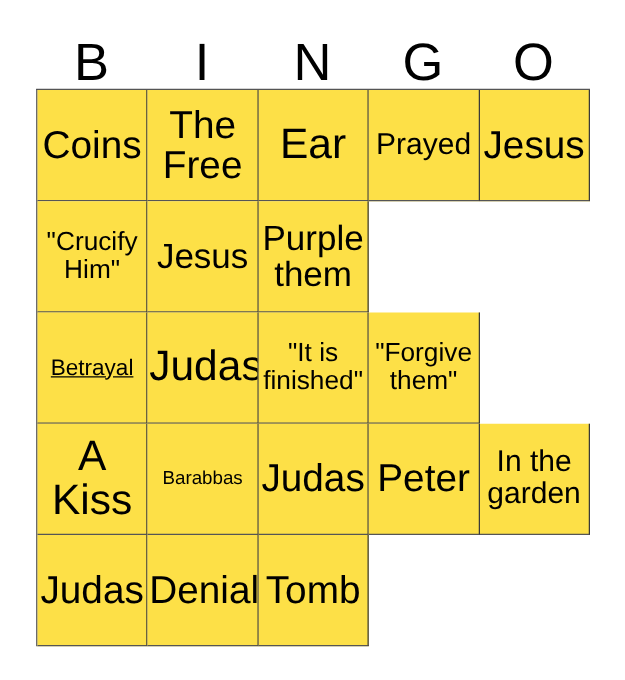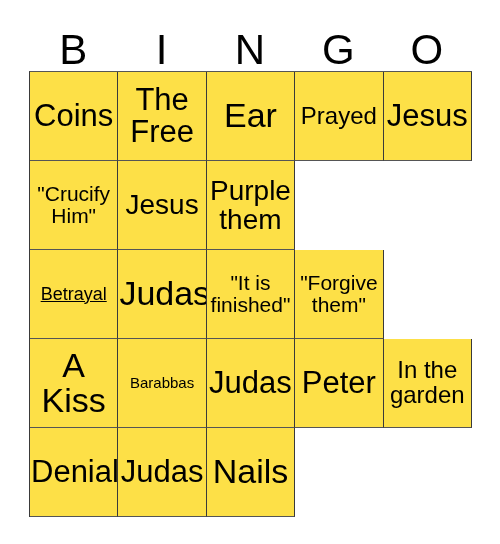--- a/index.html
+++ b/index.html
@@ -166,24 +166,24 @@
           <span class="cell-text fs-lg">Peter</span>
         </div>
       <div class="cell">
           <span class="cell-text fs-sm">In the
 garden</span>
         </div>
     </div>
 
     <div class="grid-row">
       <div class="cell">
+          <span class="cell-text fs-lg">Judas</span>
+        </div>
+      <div class="cell">
           <span class="cell-text fs-lg">Denial</span>
         </div>
       <div class="cell">
-          <span class="cell-text fs-lg">Judas</span>
-        </div>
-      <div class="cell">
-          <span class="cell-text fs-xl">Nails</span>
+          <span class="cell-text fs-lg">Tomb</span>
         </div>
     </div>
 
   </div>
 </div>
 
 </body></html>

